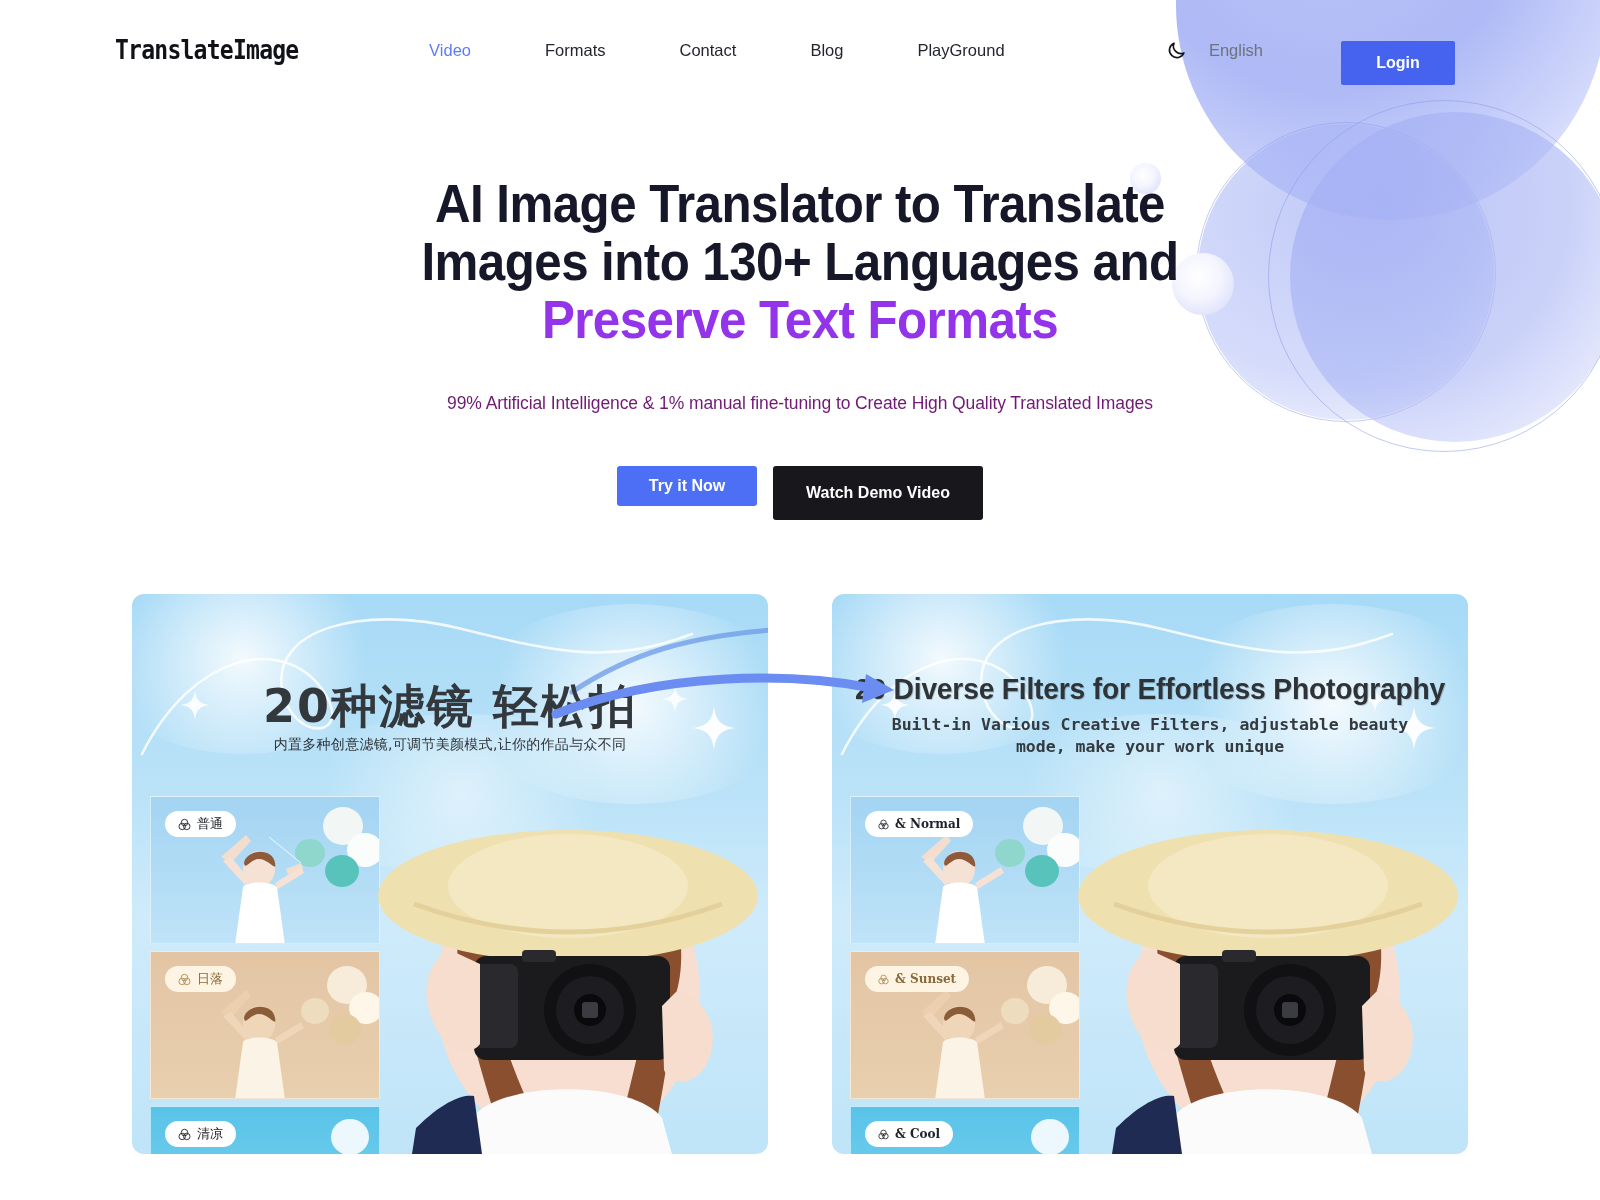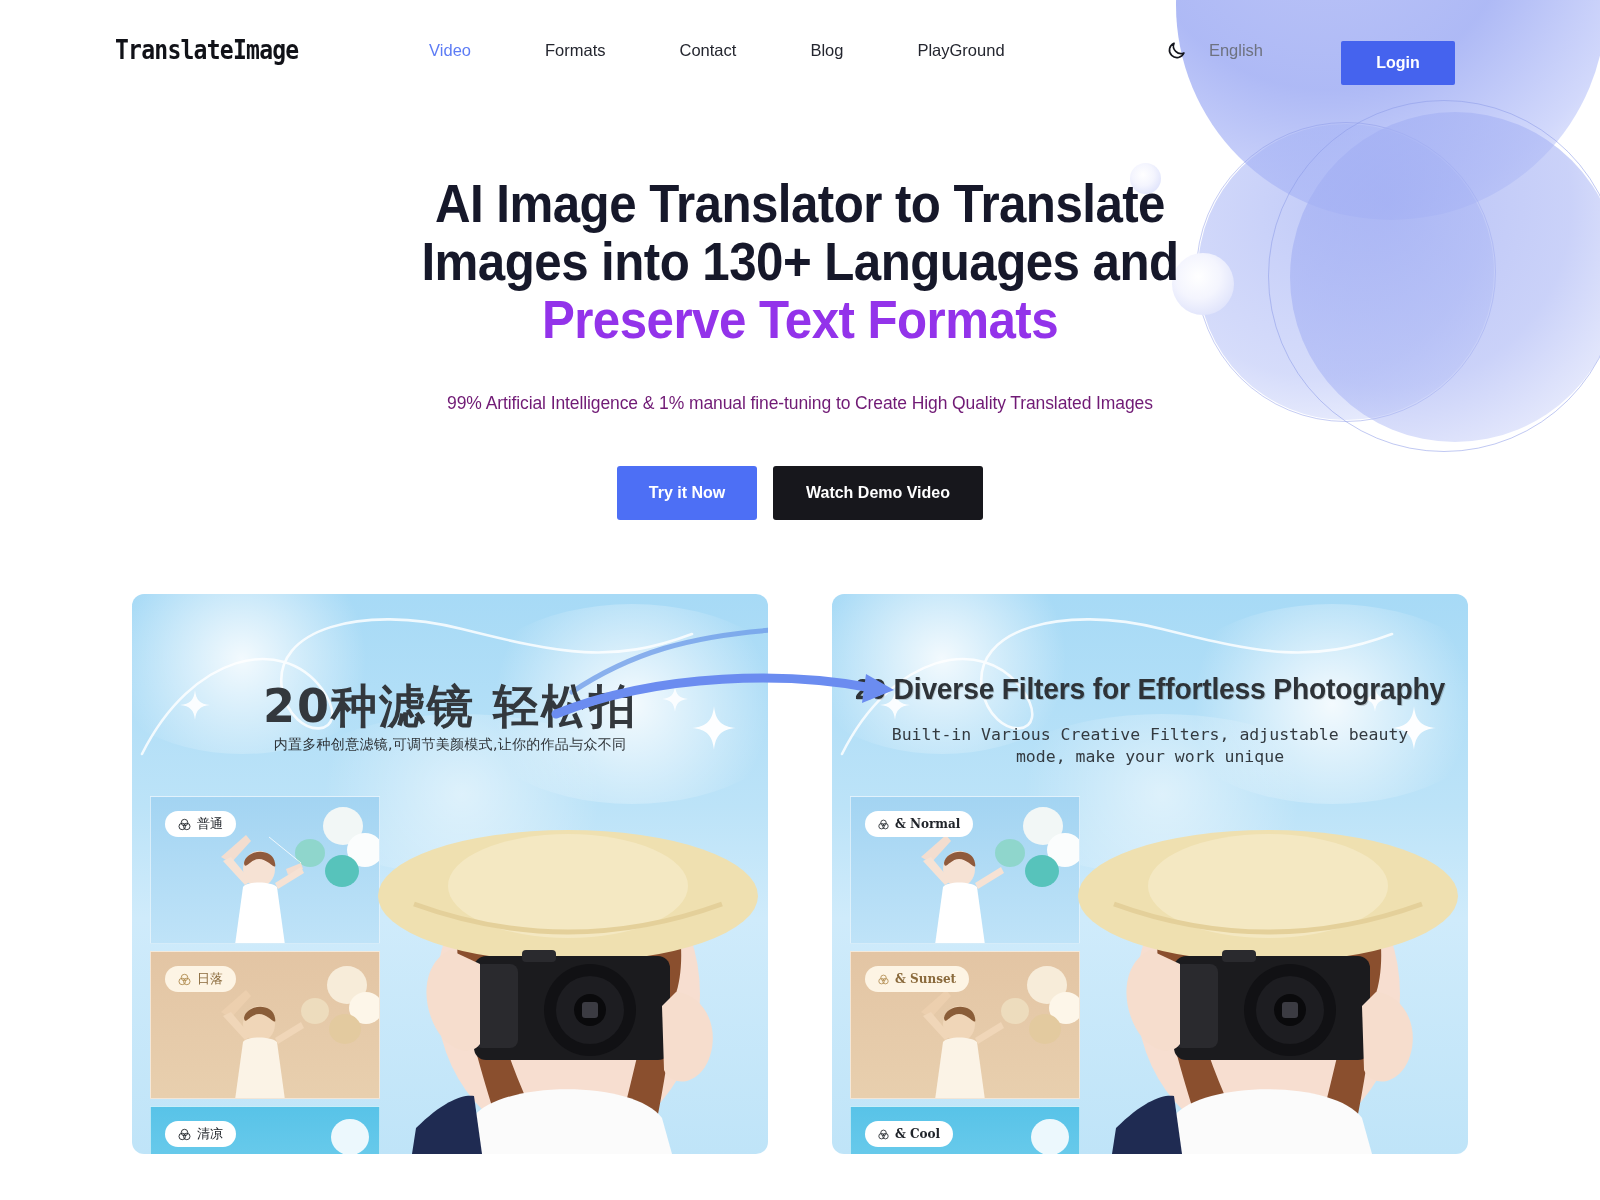--- a/index.html
+++ b/index.html
@@ -84,21 +84,21 @@
   .headline .accent { color:#9333ea; display:block; }
   .subtitle {
     margin:38px auto 0; max-width:800px;
     font-size:17.5px; line-height:32px; color:#701a75; letter-spacing:-.1px;
   }
   .cta-row { margin-top:47px; display:flex; justify-content:center; gap:16px; }
   .btn {
     border:none; border-radius:3px; font-size:16px; font-weight:700;
     display:flex; align-items:center; justify-content:center; cursor:pointer; color:#fff;
   }
-  .btn-primary { background:#4d6ff5; width:140px; height:54px; }
+  .btn-primary { background:#4d6ff5; width:140px; height:40px; }
   .btn-dark { background:#17171c; width:210px; height:54px; }
 
   
   .demo-wrap {
     position:relative; z-index:3; margin-top:74px;
     display:flex; justify-content:center; gap:64px;
   }
   .demo-card {
     position:relative; width:636px; height:560px; border-radius:12px; overflow:hidden;
     background:linear-gradient(180deg,#a7daf6 0%,#bce3f8 38%,#cfebfb 58%, #bfe4f8 100%);
@@ -117,22 +117,22 @@
   .demo-title.en {
     font-family:"Liberation Sans", sans-serif; font-weight:700; font-size:30px;
     transform:scaleX(.94); letter-spacing:-.2px; color:#2e3338; top:78px;
     text-shadow:1px 1px 0 rgba(0,0,0,.18);
   }
   .demo-sub {
     position:absolute; left:0; right:0; top:142px; text-align:center;
     font-family:"DejaVu Sans", sans-serif; font-size:14px; color:#2f3439; letter-spacing:.3px;
   }
   .demo-sub.en {
-    font-family:"DejaVu Sans Mono", monospace; font-weight:400; font-size:16.5px;
-    line-height:22px; color:#333a40; top:130px; padding:0 56px; letter-spacing:0;
+    font-family:"DejaVu Sans Mono", monospace; font-weight:700; font-size:16.5px;
+    line-height:22px; color:#333a40; top:120px; padding:0 56px; letter-spacing:0;
   }
 
   .thumbs { position:absolute; left:18px; top:202px; width:230px; }
   .thumb {
     position:relative; width:230px; height:148px; margin-bottom:7px; overflow:hidden;
     border:1px solid rgba(255,255,255,.55);
   }
   .thumb.normal { background:linear-gradient(180deg,#a3d4f2 0%,#bfe3f8 100%); }
   .thumb.sunset { background:linear-gradient(180deg,#e3c5a4 0%,#e8cfae 100%); }
   .thumb.cool   { background:linear-gradient(180deg,#58c3e8 0%,#86d7f0 100%); }

